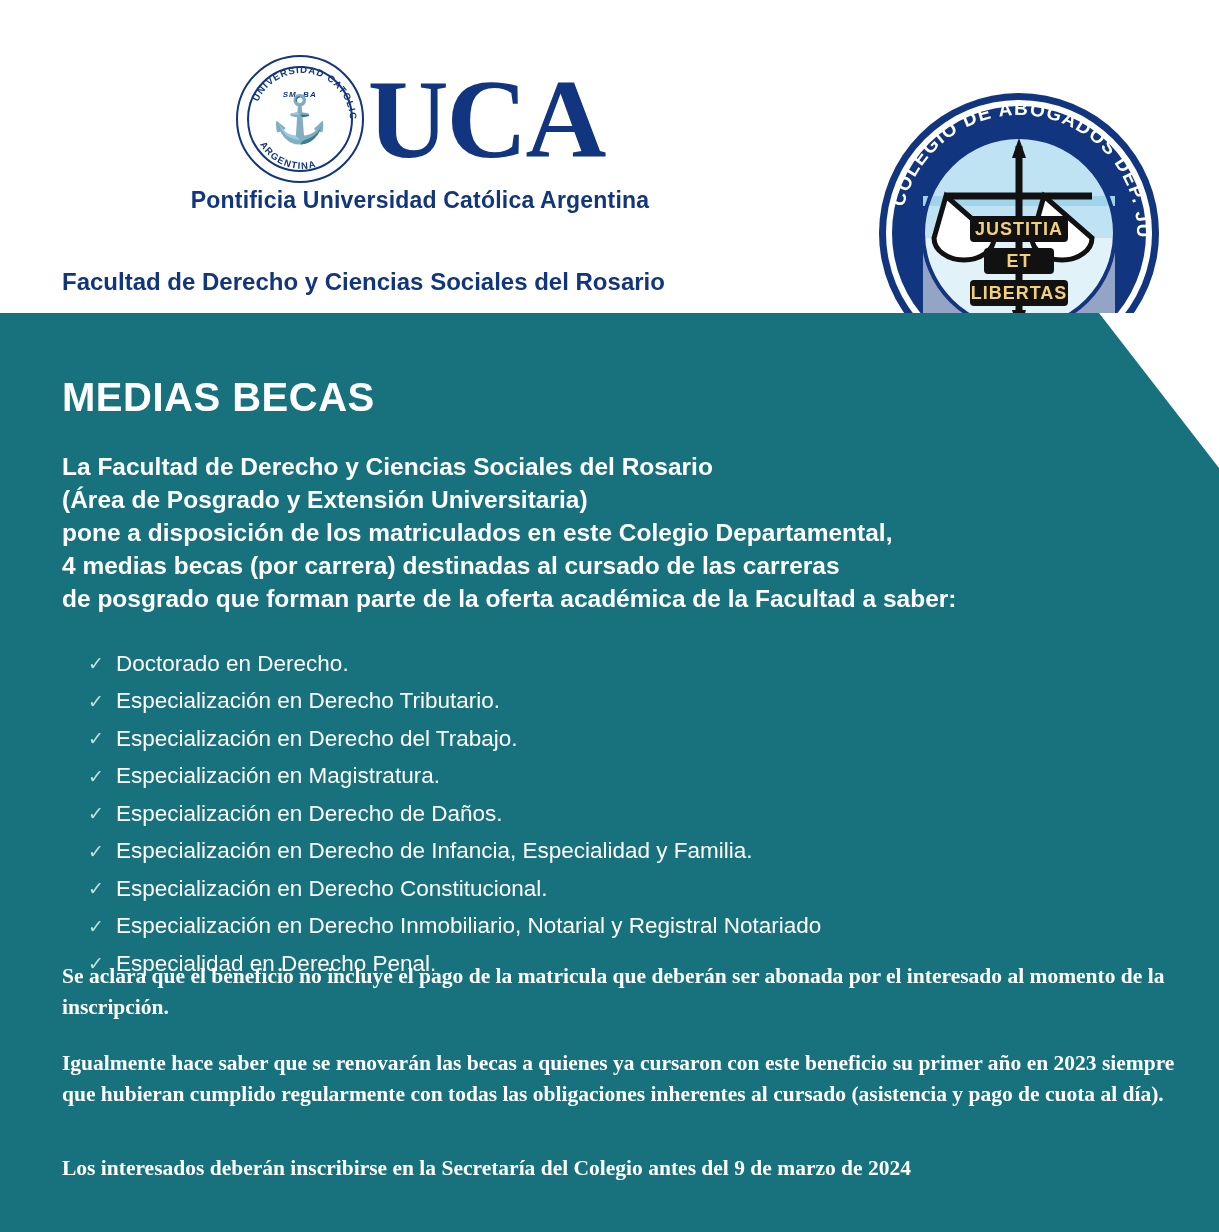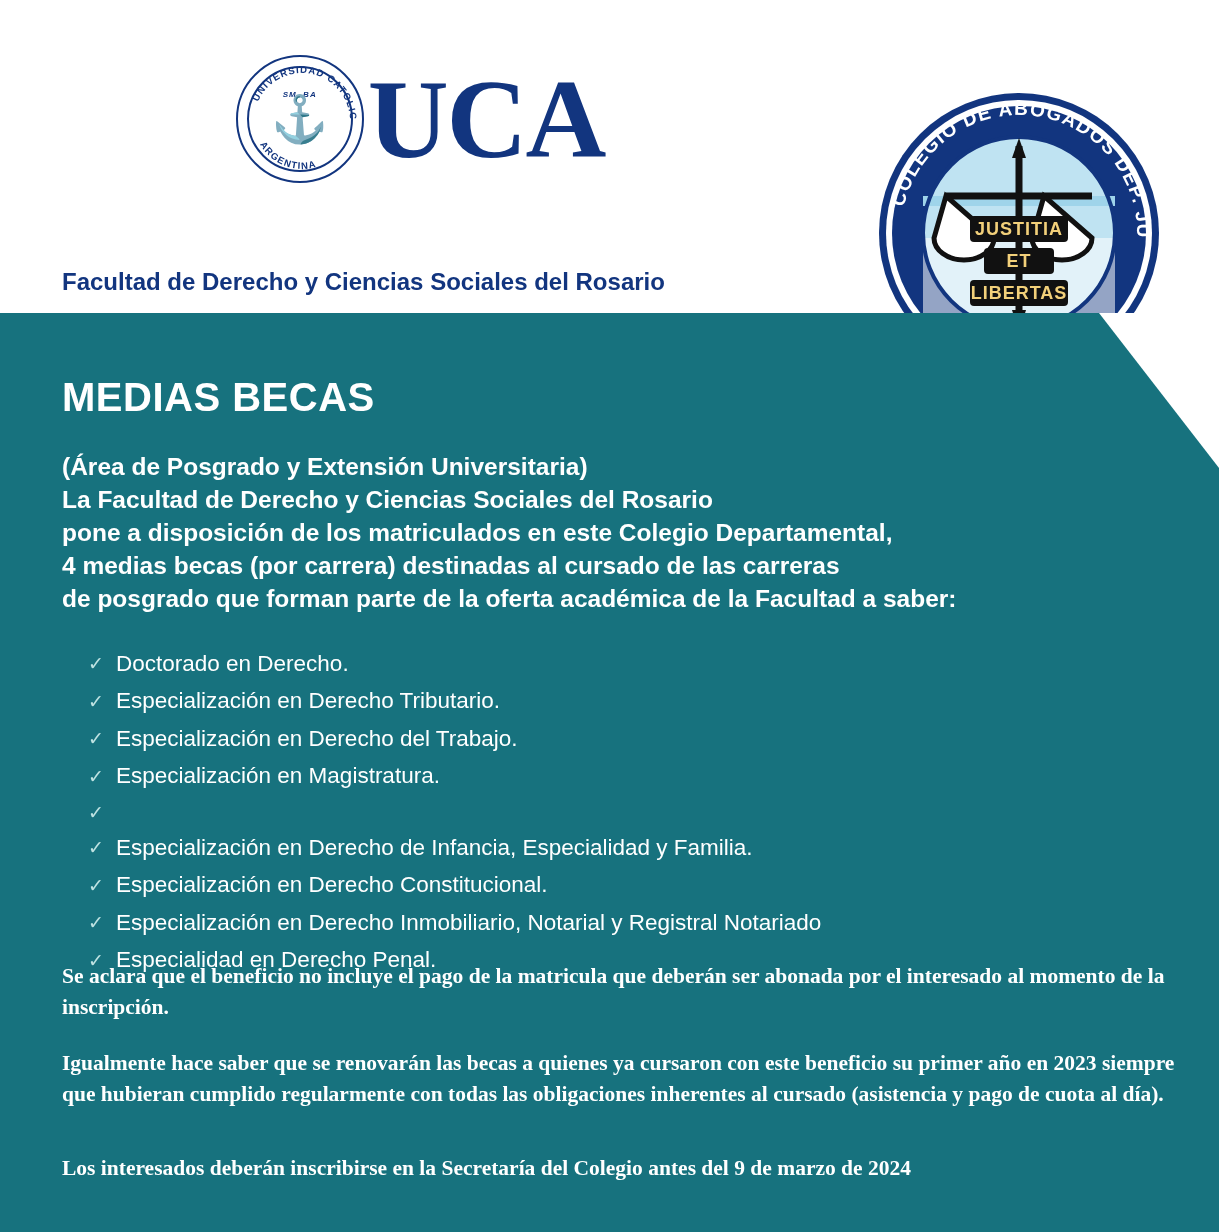--- a/index.html
+++ b/index.html
@@ -211,20 +211,21 @@
             </text>
             <text font-size="9.5" font-family="Liberation Sans, sans-serif" fill="#12357f" font-weight="bold" letter-spacing="1.1">
               <textPath href="#ucaBot" startOffset="16%">ARGENTINA</textPath>
             </text>
           </svg>
           <div class="sm-ba">SM&nbsp;&nbsp;BA</div>
           <div class="anchor">⚓</div>
         </div>
         <div class="uca-word">UCA</div>
       </div>
+      <div class="uca-sub">Pontificia Universidad Católica Argentina</div>
     </div>
 
     <div class="faculty-line">Facultad de Derecho y Ciencias Sociales del Rosario</div>
 
     <div class="colegio-seal">
       <svg width="290" height="290" viewBox="0 0 290 290">
         <defs>
           <path id="colRing" d="M 145,145 m -118,0 a 118,118 0 1,1 236,0" fill="none"></path>
         </defs>
         <circle cx="145" cy="145" r="140" fill="#12357f"></circle>
@@ -259,22 +260,22 @@
 
   <div class="teal-panel">
     <div class="teal-notch"></div>
   </div>
 
   <div class="content">
 
     <div class="title">MEDIAS BECAS</div>
 
     <div class="intro">
+      <div>La Facultad de Derecho y Ciencias Sociales del Rosario</div>
       <div>(Área de Posgrado y Extensión Universitaria)</div>
-      <div>La Facultad de Derecho y Ciencias Sociales del Rosario</div>
       <div>pone a disposición de los matriculados en este Colegio Departamental,</div>
       <div>4 medias becas (por carrera) destinadas al cursado de las carreras</div>
       <div>de posgrado que forman parte de la oferta académica de la Facultad a saber:</div>
     </div>
 
     <ul class="list">
       <li>
         <span class="check">✓</span>
         <span>Doctorado en Derecho.</span>
       </li>
@@ -285,20 +286,21 @@
       <li>
         <span class="check">✓</span>
         <span>Especialización en Derecho del Trabajo.</span>
       </li>
       <li>
         <span class="check">✓</span>
         <span>Especialización en Magistratura.</span>
       </li>
       <li>
         <span class="check">✓</span>
+        <span>Especialización en Derecho de Daños.</span>
       </li>
       <li>
         <span class="check">✓</span>
         <span>Especialización en Derecho de Infancia, Especialidad y Familia.</span>
       </li>
       <li>
         <span class="check">✓</span>
         <span>Especialización en Derecho Constitucional.</span>
       </li>
       <li>

